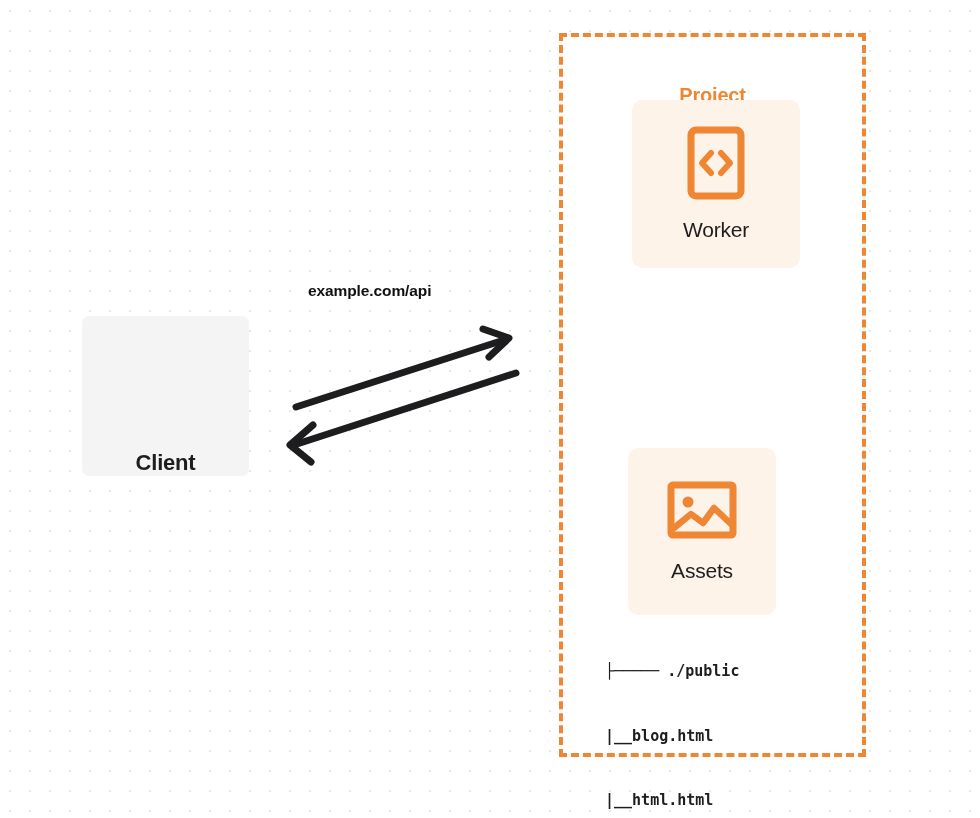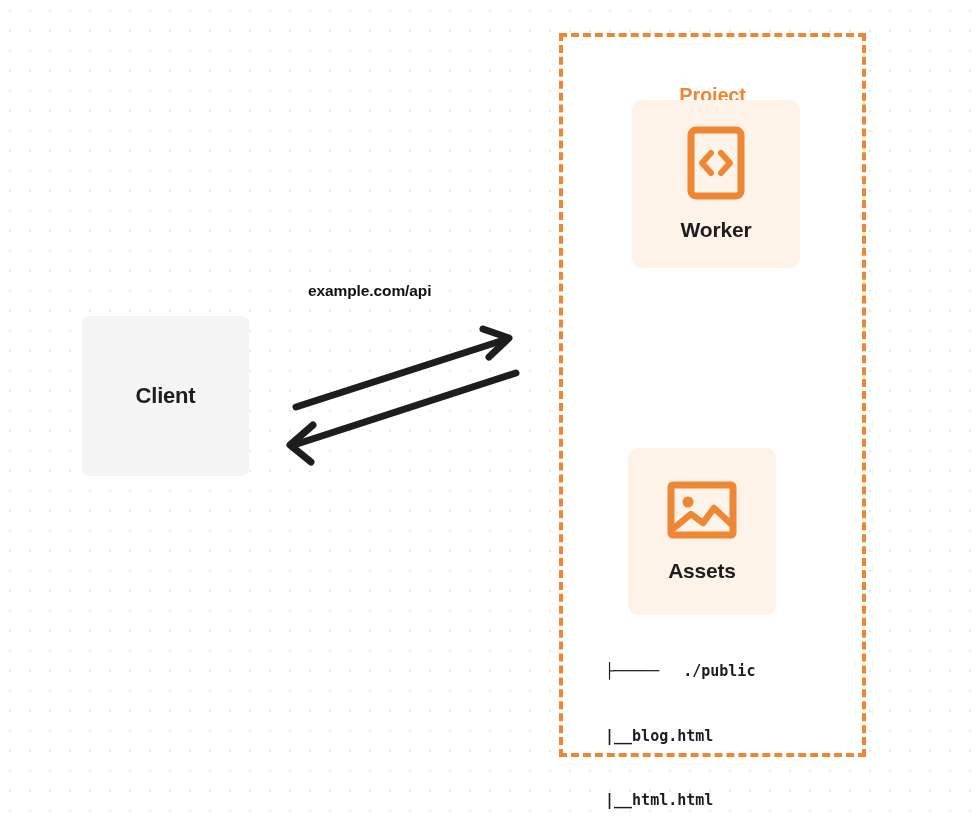--- a/index.html
+++ b/index.html
@@ -27,21 +27,21 @@
   
   #client-node {
     position: absolute;
     left: 82px;
     top: 316px;
     width: 167px;
     height: 160px;
     background: #f4f4f5;
     border-radius: 7px;
     display: flex;
-    align-items: center;
+    align-items: flex-end;
     justify-content: center;
   }
   #client-node .node-label {
     font-size: 22px;
     font-weight: bold;
     color: #1d1d1f;
     letter-spacing: -0.2px;
   }
 
   
@@ -116,21 +116,21 @@
   }
   .card-icon {
     display: block;
     margin-bottom: 14px;
   }
   #assets-card .card-icon {
     margin-bottom: 16px;
   }
   .card-label {
     font-size: 21px;
-    font-weight: bold;
+    font-weight: normal;
     color: #1d1d1f;
     letter-spacing: -0.2px;
   }
 
   
   #file-tree {
     position: absolute;
     left: 605px;
     top: 618px;
     width: 198px;
@@ -149,21 +149,21 @@
   .tree-branch {
     white-space: pre;
   }
   .tree-name {
     white-space: pre;
   }
   #tree-row-0 {
     justify-content: flex-start;
   }
   #tree-row-0 .tree-name {
-    margin-left: 24px;
+    margin-left: 8px;
   }
 </style>
 </head>
 <body>
 
 <div id="canvas">
 
   <div id="client-node">
     <span class="node-label">Client</span>
   </div>

